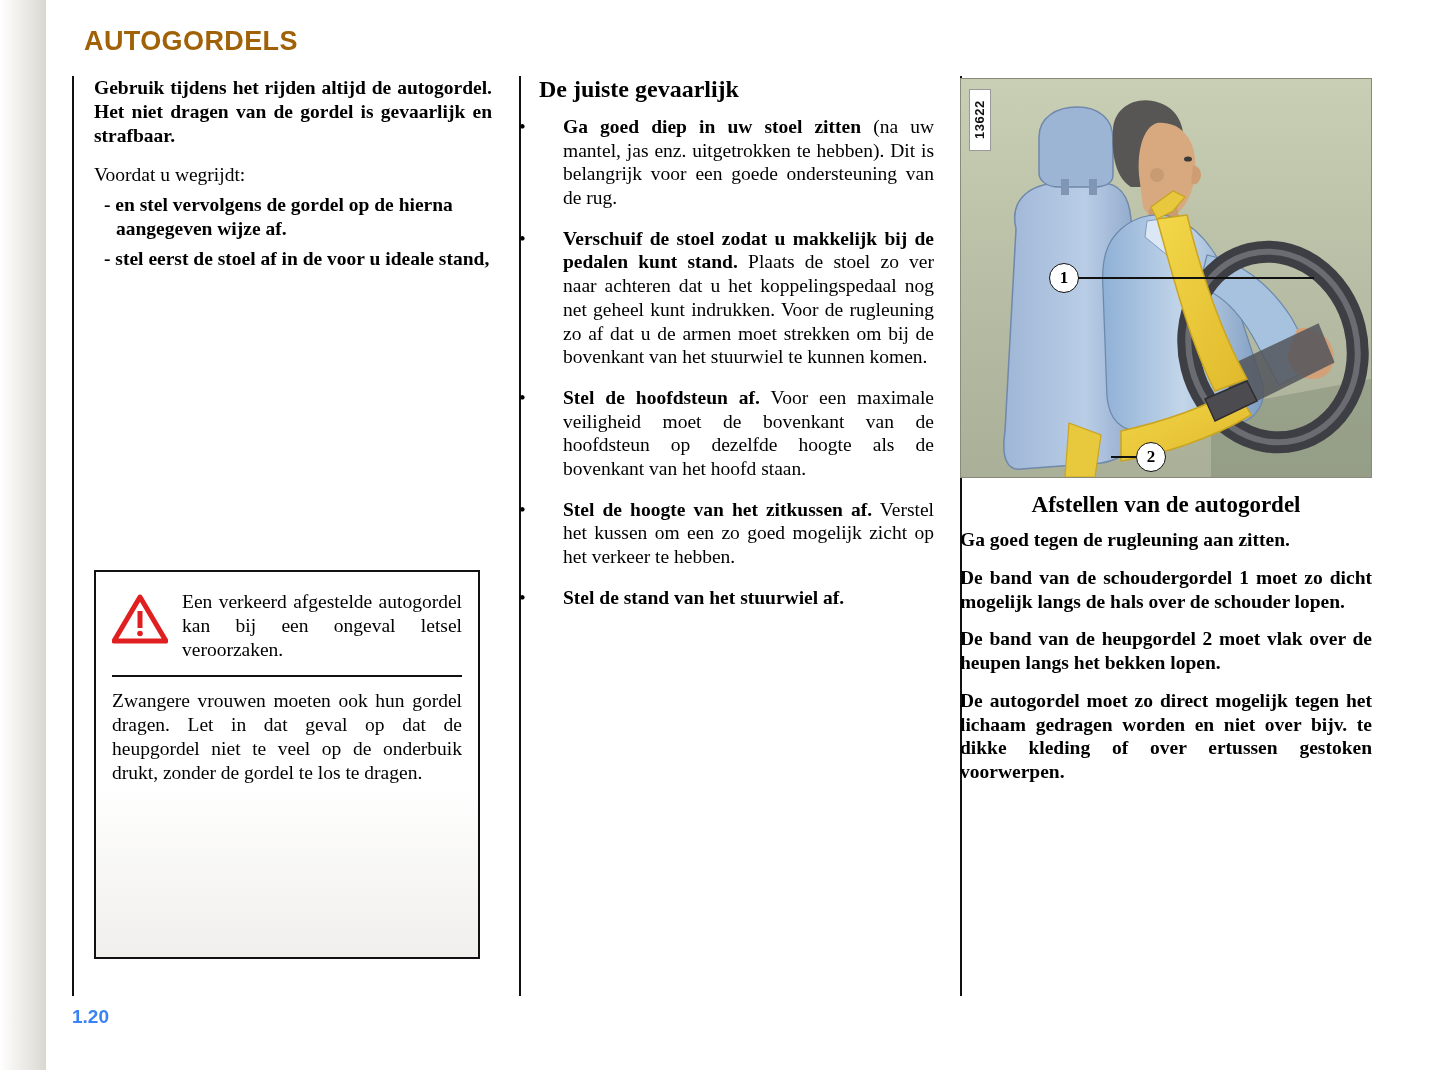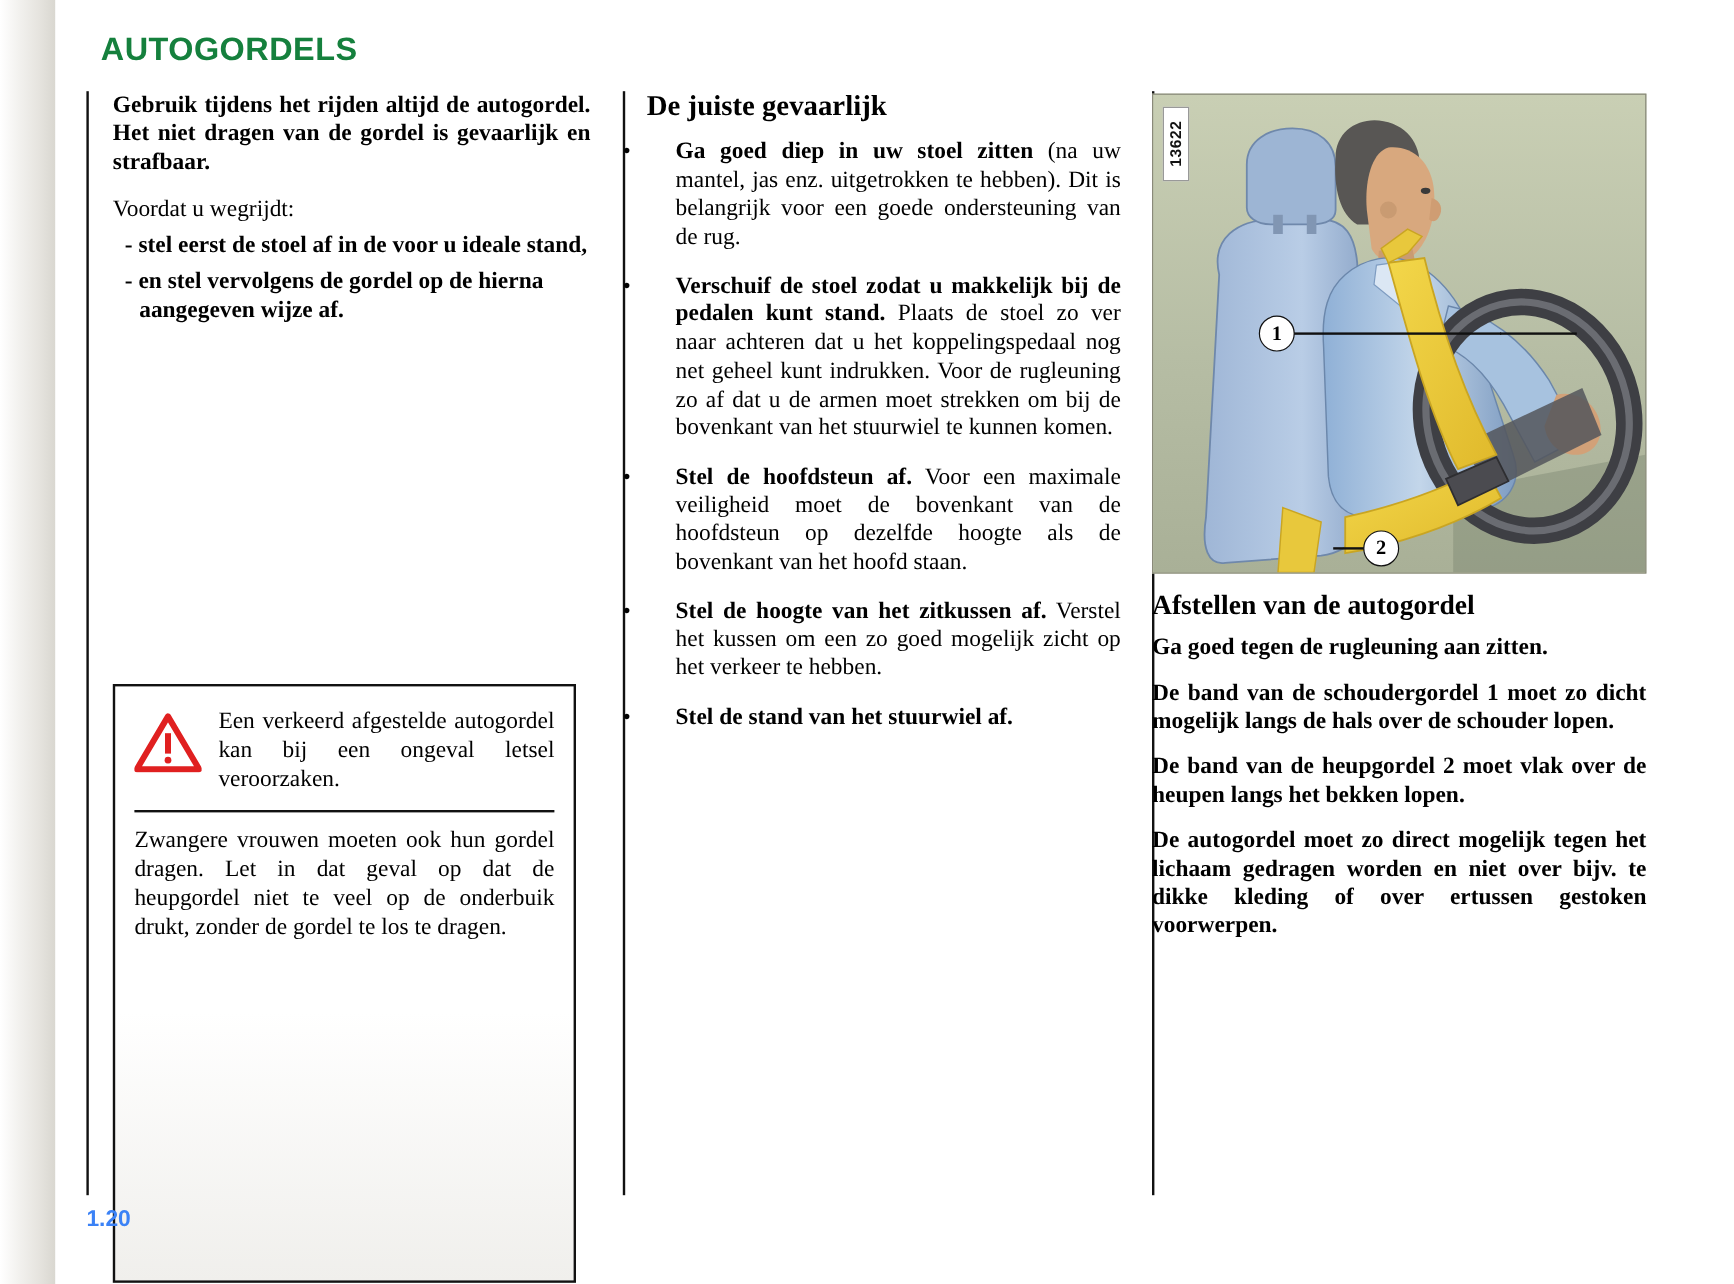--- a/index.html
+++ b/index.html
@@ -30,21 +30,21 @@
     background: linear-gradient(to right, #ffffff 0%, #f2f1ee 35%, #e6e4df 70%, #d9d7d0 100%);
   }
   .title {
     position: absolute;
     left: 84px;
     top: 26px;
     font-family: "Liberation Sans", sans-serif;
     font-size: 27px;
     font-weight: bold;
     letter-spacing: 0.4px;
-    color: #15803d;
+    color: #a16207;
   }
   .page-number {
     position: absolute;
     left: 72px;
     top: 1006px;
     font-family: "Liberation Sans", sans-serif;
     font-size: 19px;
     font-weight: bold;
     color: #3b82f6;
   }
@@ -113,21 +113,21 @@
   }
   .bullet .btext { display: block; padding-left: 24px; }
   .bullet b { font-weight: bold; }
 
   
   .warn-box {
     position: absolute;
     left: 94px;
     top: 570px;
     width: 386px;
-    height: 499px;
+    height: 389px;
     border: 2px solid #111;
     background: linear-gradient(to bottom, #ffffff 0%, #ffffff 55%, #f0efec 100%);
     box-sizing: border-box;
   }
   .warn-top {
     display: flex;
     padding: 18px 16px 10px 16px;
   }
   .warn-tri {
     width: 56px;
@@ -222,22 +222,22 @@
 
   <div class="title">AUTOGORDELS</div>
 
   <div class="col-rule rule-1"></div>
   <div class="col-rule rule-2"></div>
   <div class="col-rule rule-3"></div>
 
   <div class="col col-1">
     <p class="body-text">Gebruik tijdens het rijden altijd de autogordel. Het niet dragen van de gordel is gevaarlijk en strafbaar.</p>
     <p class="bold-text" style="padding-left:22px;">Voordat u wegrijdt:</p>
+    <p class="dash-item" style="margin-left:22px;">- en stel vervolgens de gordel op de hierna aangegeven wijze af.</p>
     <p class="dash-item" style="margin-left:22px;">- stel eerst de stoel af in de voor u ideale stand,</p>
-    <p class="dash-item" style="margin-left:22px;">- en stel vervolgens de gordel op de hierna aangegeven wijze af.</p>
   </div>
 
   <div class="warn-box">
     <div class="warn-top">
       <div class="warn-tri">
         <svg width="56" height="50" viewBox="0 0 56 50">
           <polygon points="28,3 54,47 2,47" fill="#ffffff" stroke="#e02020" stroke-width="5" stroke-linejoin="round"></polygon>
           <rect x="25.5" y="17" width="5" height="17" fill="#e02020"></rect>
           <circle cx="28" cy="39.5" r="2.8" fill="#e02020"></circle>
         </svg>
@@ -353,20 +353,20 @@
 
     <div class="callout-line" style="left:289px; top:198px; width:64px;"></div>
     <div class="callout" style="left:88px; top:184px;">1</div>
     <div class="callout-line" style="left:114px; top:198px; width:176px;"></div>
 
     <div class="callout" style="left:175px; top:363px;">2</div>
     <div class="callout-line" style="left:150px; top:377px; width:28px;"></div>
   </div>
 
   <div class="col-3-text">
-    <h2 class="subhead" style="">Afstellen van de autogordel</h2>
+    <h2 class="subhead" style="text-align:center;">Afstellen van de autogordel</h2>
     <p class="body-text">Ga goed tegen de rugleuning aan zitten.</p>
     <p class="body-text">De band van de schoudergordel 1 moet zo dicht mogelijk langs de hals over de schouder lopen.</p>
     <p class="body-text">De band van de heupgordel 2 moet vlak over de heupen langs het bekken lopen.</p>
     <p class="body-text">De autogordel moet zo direct mogelijk tegen het lichaam gedragen worden en niet over bijv. te dikke kleding of over ertussen gestoken voorwerpen.</p>
   </div>
 
 </div>
 
 </body></html>

